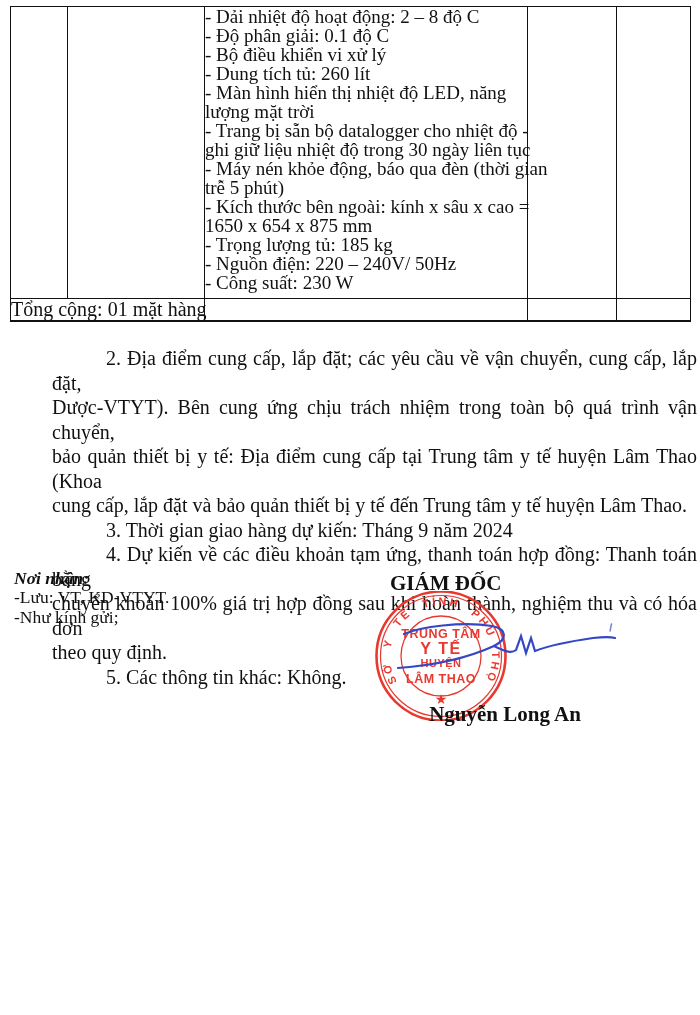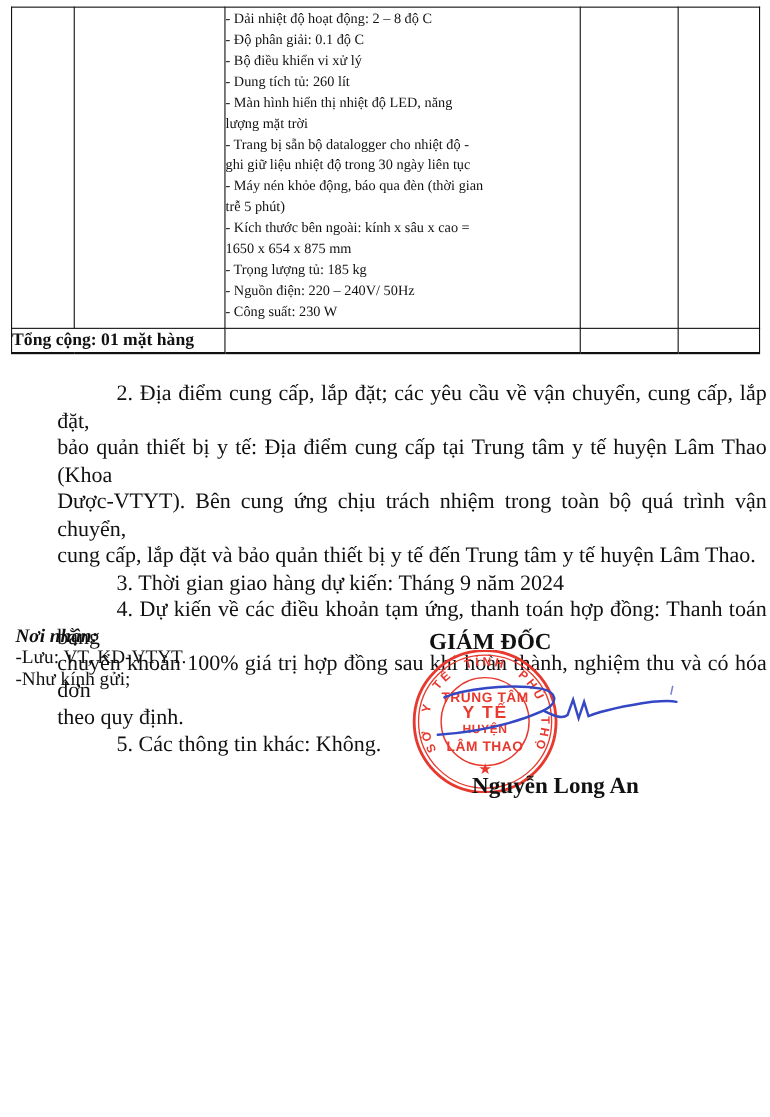--- a/index.html
+++ b/index.html
@@ -12,24 +12,24 @@
   table.items{
     position:absolute;left:10px;top:6px;width:680px;
     border-collapse:collapse;table-layout:fixed;
   }
   table.items td{
     border:1px solid #111;padding:0;vertical-align:top;
   }
   table.items tr.totalrow td{border-bottom:2px solid #111;}
   td.spec{padding:3px 4px 0 5px;}
   .spec-line{
-    font-size:13px;line-height:19px;white-space:nowrap;color:#111;
+    font-size:19px;line-height:19px;white-space:nowrap;color:#111;
   }
   td.totalcell{
-    font-weight:bold;font-size:16px;line-height:21px;padding:0 0 0 4px;
+    font-weight:normal;font-size:20px;line-height:21px;padding:0 0 0 4px;
     white-space:nowrap;
     margin-top:34px;
   }
   
   .body-text{
     position:absolute;left:14px;top:346px;width:645px;
     font-size:20px;color:#111;margin-left:38px;
   }
   .bline{line-height:24.5px;text-align:justify;text-align-last:justify;}
   .bline.pend{text-align-last:left;}
@@ -131,23 +131,23 @@
       <td></td>
       <td></td>
     </tr>
   </tbody>
     </table>
 
   <div class="body-text">
 
       <div class="bline first">2. Địa điểm cung cấp, lắp đặt; các yêu cầu về vận chuyển, cung cấp, lắp đặt,</div>
 
+      <div class="bline">Dược-VTYT). Bên cung ứng chịu trách nhiệm trong toàn bộ quá trình vận chuyển,</div>
+
       <div class="bline">bảo quản thiết bị y tế: Địa điểm cung cấp tại Trung tâm y tế huyện Lâm Thao (Khoa</div>
-
-      <div class="bline">Dược-VTYT). Bên cung ứng chịu trách nhiệm trong toàn bộ quá trình vận chuyển,</div>
 
       <div class="bline pend">cung cấp, lắp đặt và bảo quản thiết bị y tế đến Trung tâm y tế huyện Lâm Thao.</div>
 
       <div class="bline pend first">3. Thời gian giao hàng dự kiến: Tháng 9 năm 2024</div>
 
       <div class="bline first">4. Dự kiến về các điều khoản tạm ứng, thanh toán hợp đồng: Thanh toán bằng</div>
 
       <div class="bline">chuyển khoản 100% giá trị hợp đồng sau khi hoàn thành, nghiệm thu và có hóa đơn</div>
 
       <div class="bline pend">theo quy định.</div>

